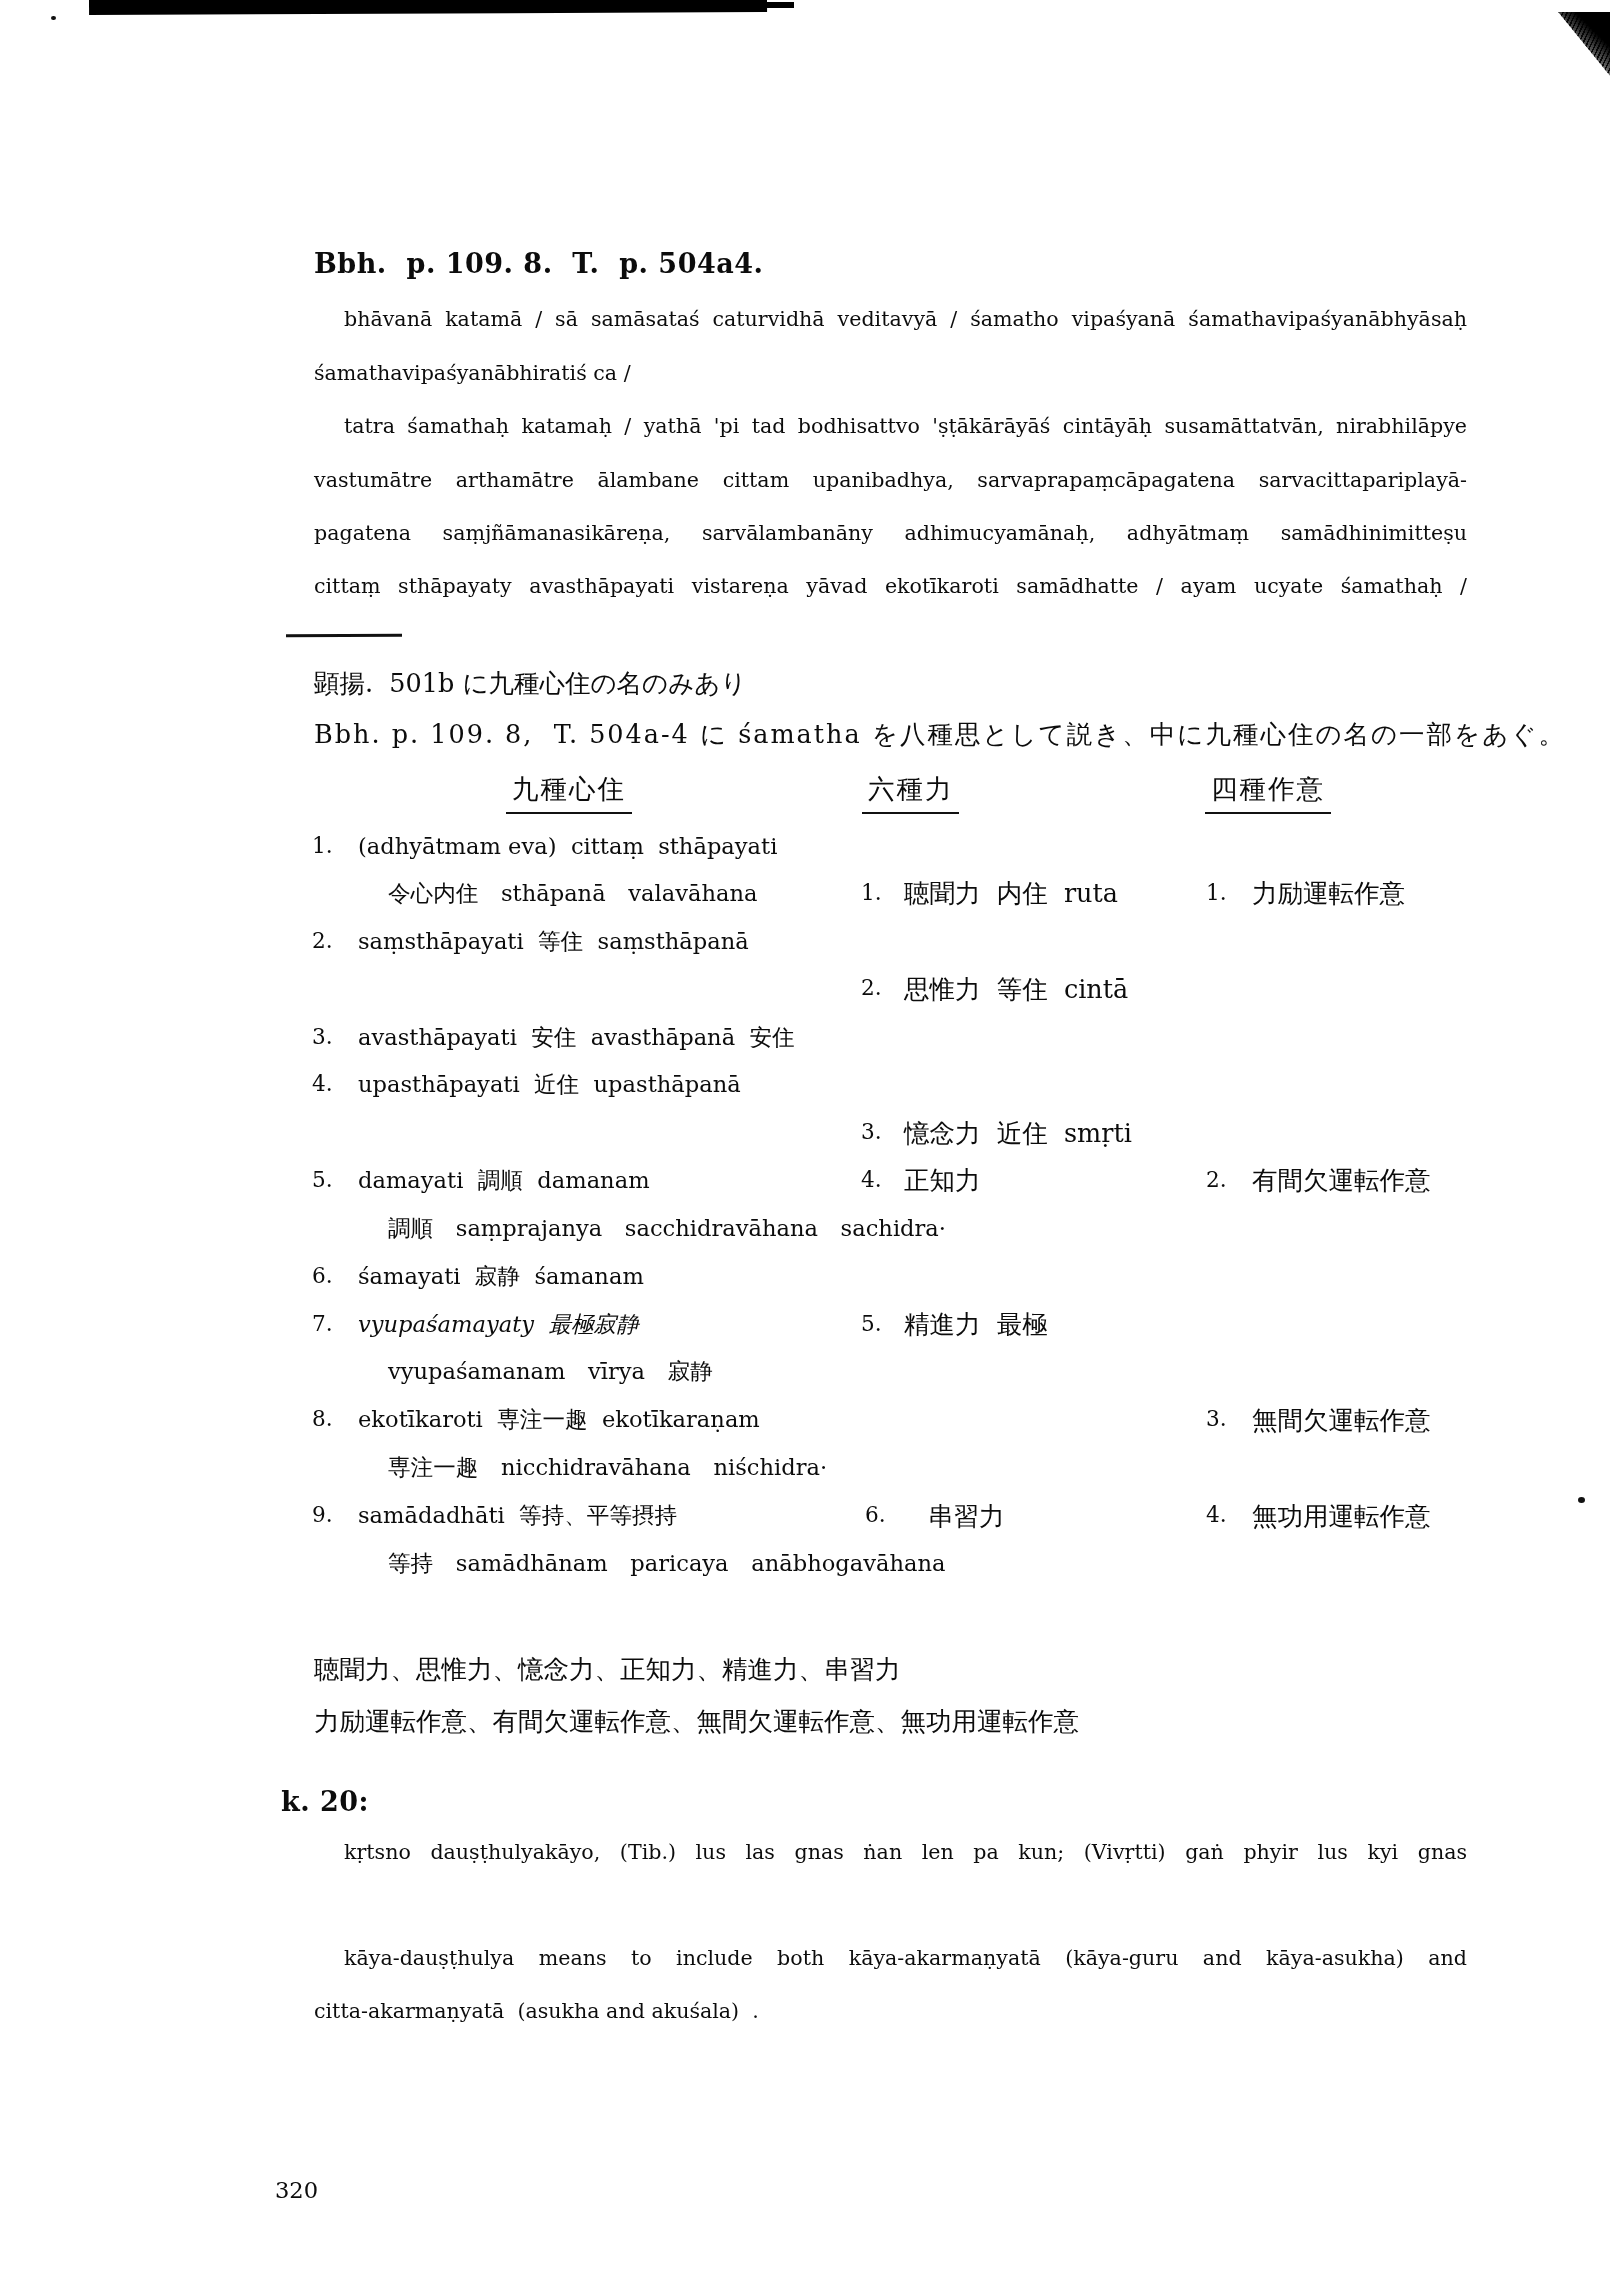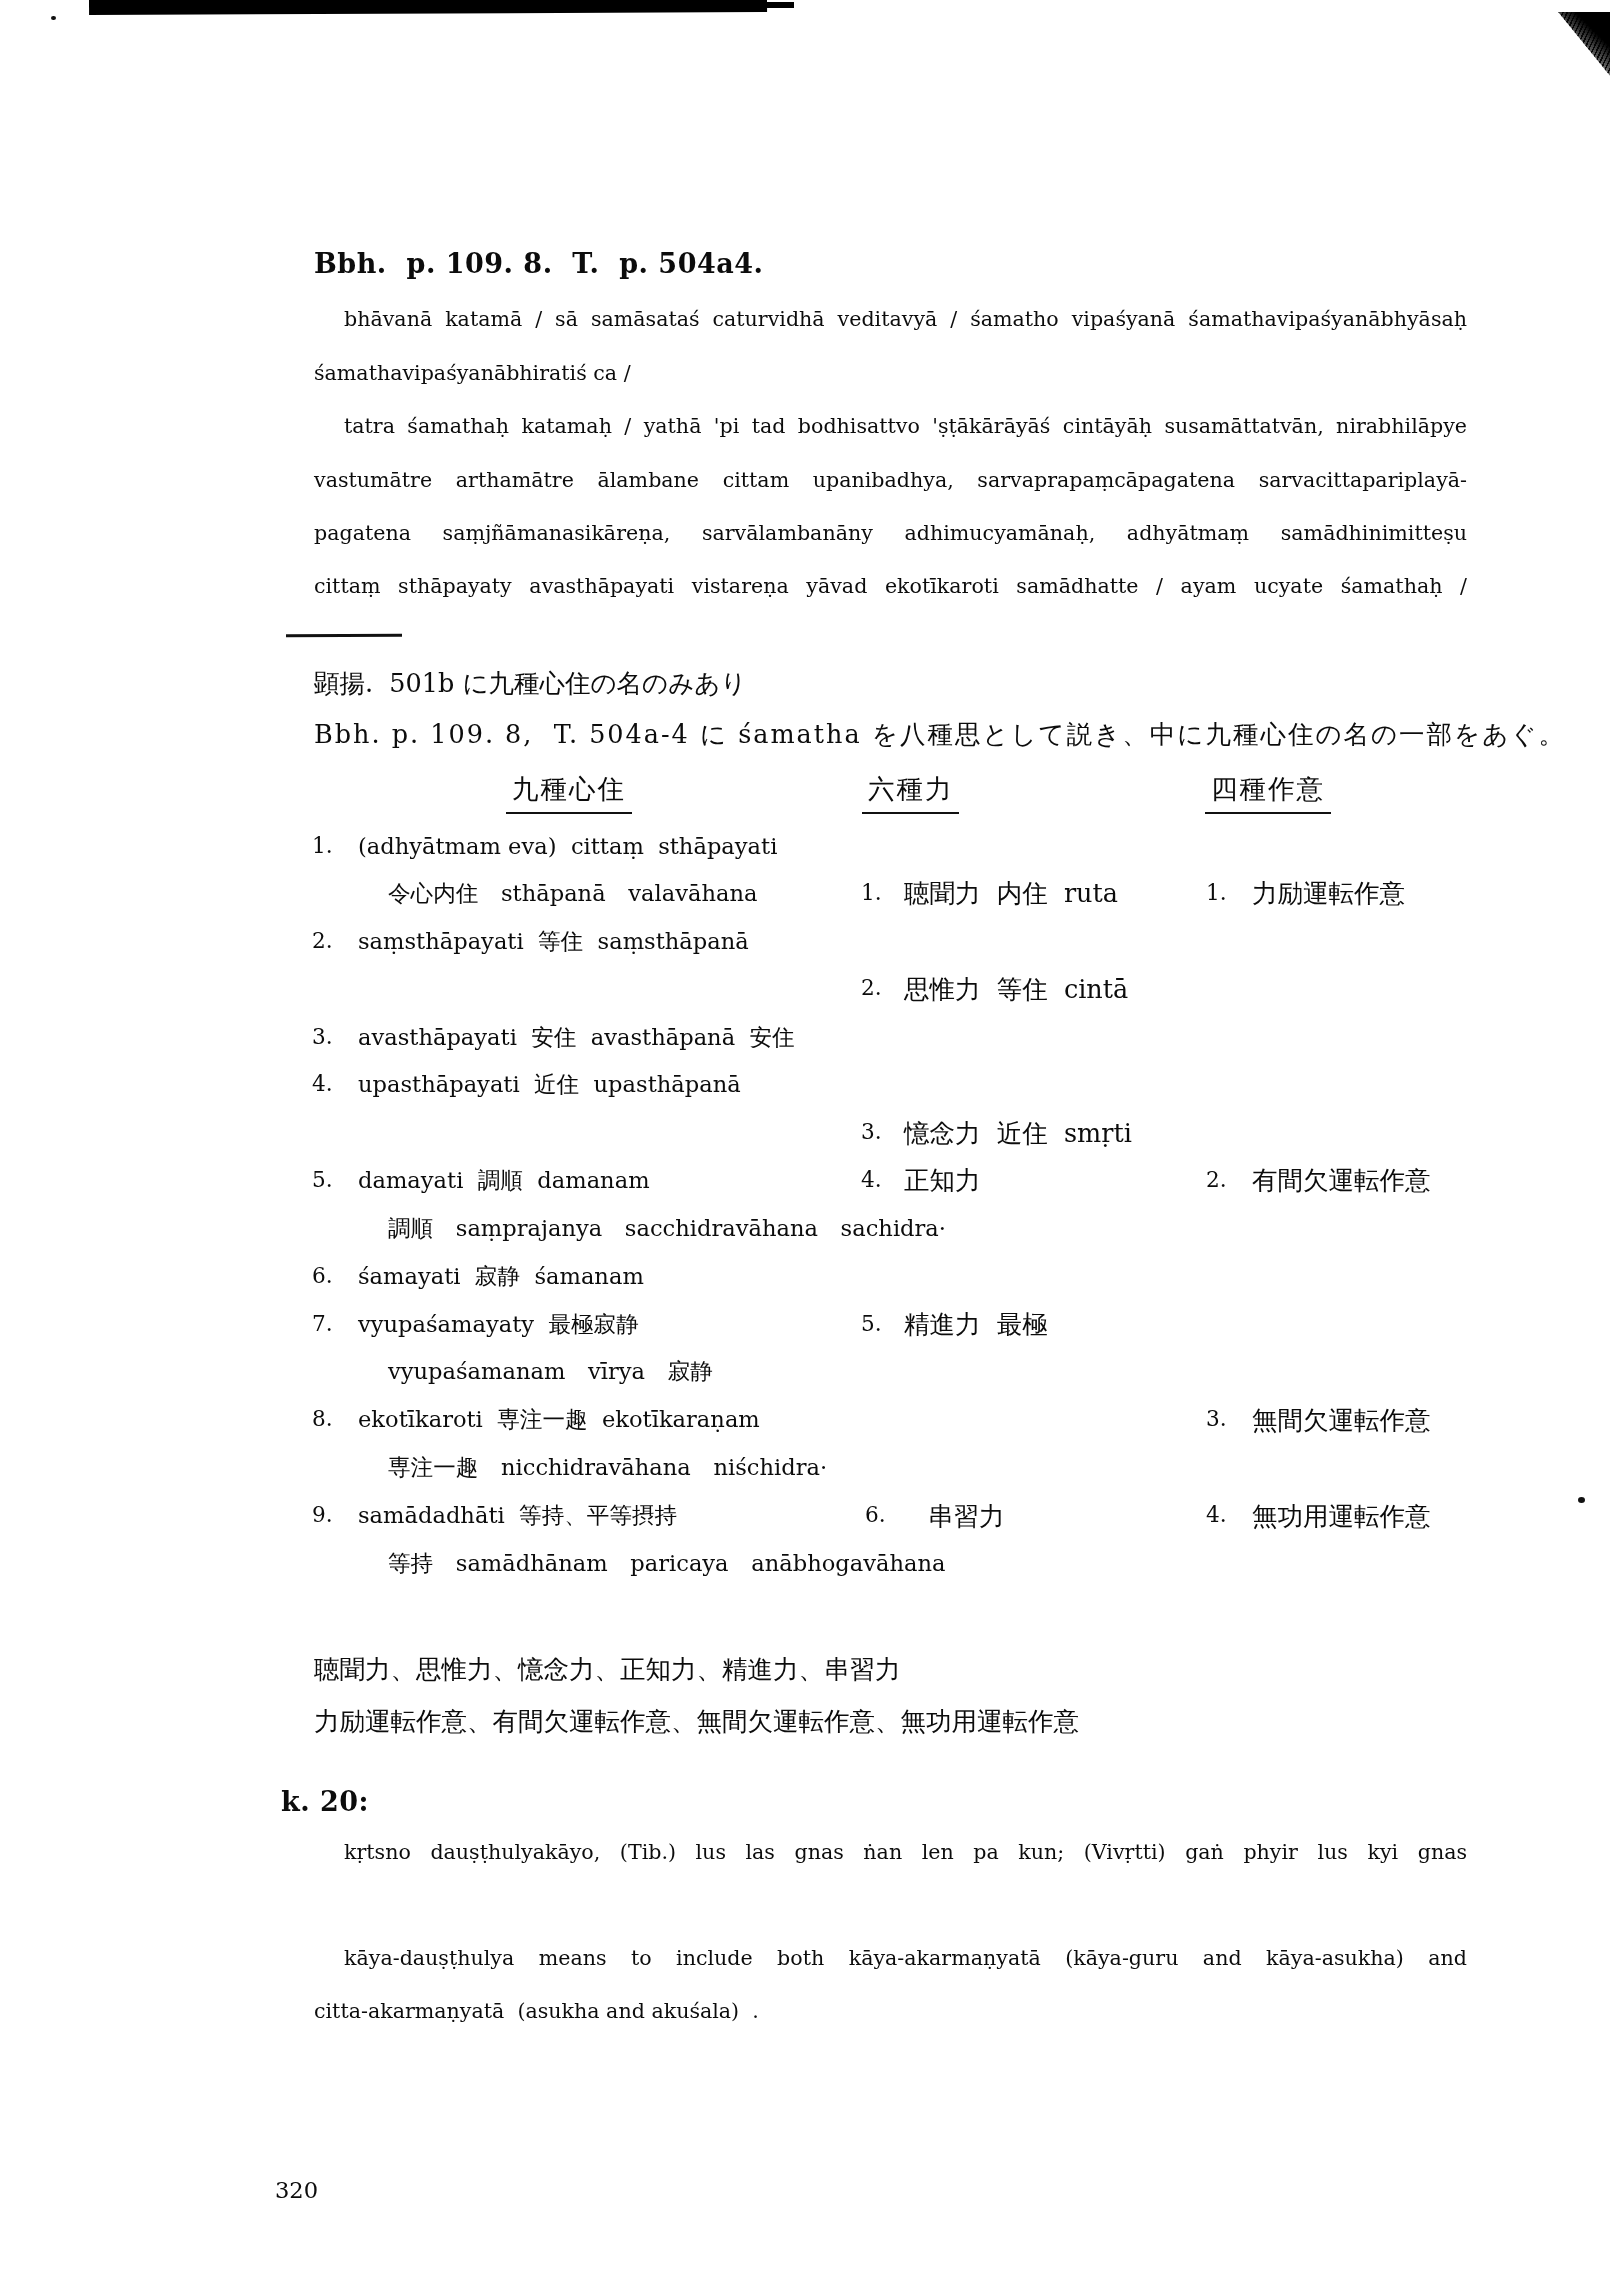--- a/index.html
+++ b/index.html
@@ -79,21 +79,21 @@
 
   <div class="num" style="left:312px;top:1168px;">5.</div>
   <div class="line mix" style="left:358px;top:1168px;">damayati  調順  damanam</div>
 
   <div class="line mix" style="left:388px;top:1216px;">調順　saṃprajanya　sacchidravāhana　sachidra·</div>
 
   <div class="num" style="left:312px;top:1264px;">6.</div>
   <div class="line mix" style="left:358px;top:1264px;">śamayati  寂静  śamanam</div>
 
   <div class="num" style="left:312px;top:1312px;">7.</div>
-  <div class="line mix" style="left:358px;top:1312px;">vyupaśamayaty  最極寂静</div>
+  <div class="line mix" style="left:358px;top:1312px;font-style:italic;">vyupaśamayaty  最極寂静</div>
 
   <div class="line mix" style="left:388px;top:1359px;">vyupaśamanam　vīrya　寂静</div>
 
   <div class="num" style="left:312px;top:1407px;">8.</div>
   <div class="line mix" style="left:358px;top:1407px;">ekotīkaroti  専注一趣  ekotīkaraṇam</div>
 
   <div class="line mix" style="left:388px;top:1455px;">専注一趣　nicchidravāhana　niśchidra·</div>
 
   <div class="num" style="left:312px;top:1503px;">9.</div>
   <div class="line mix" style="left:358px;top:1503px;">samādadhāti  等持、平等摂持</div>

